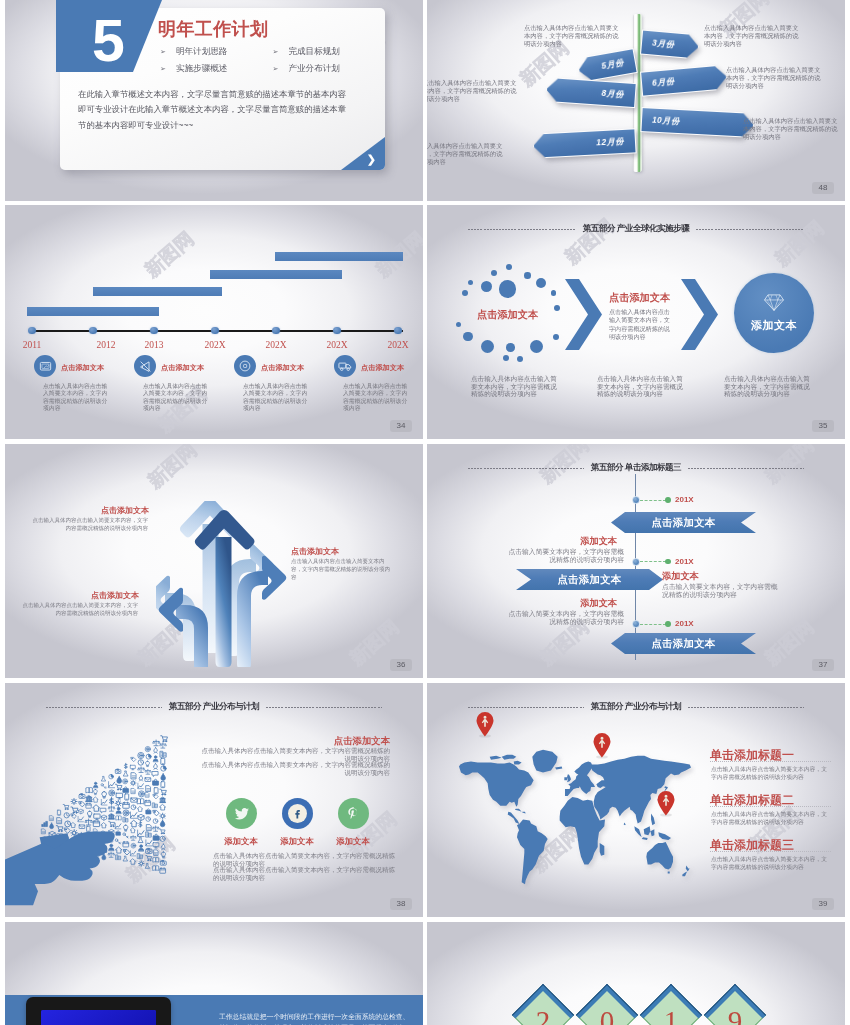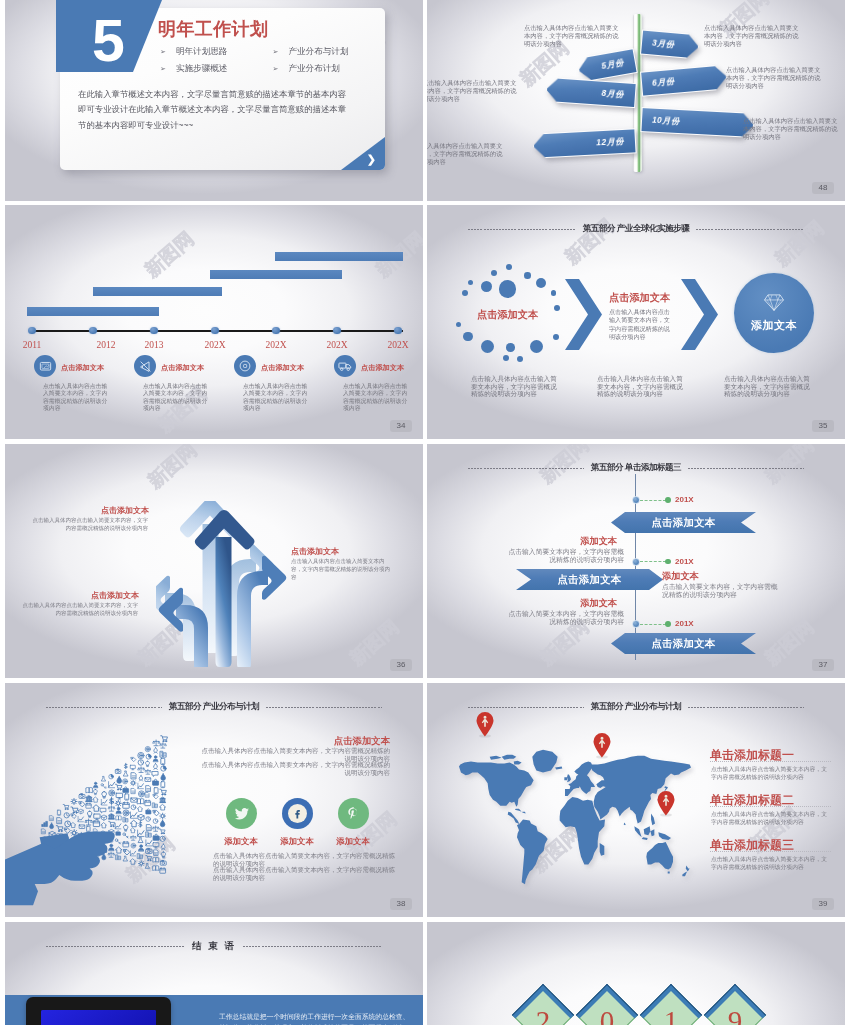--- a/index.html
+++ b/index.html
@@ -168,21 +168,21 @@
 
     <div class="s1-card">
       <div class="s1-title">明年工作计划</div>
       <div class="s1-bul">
         <div class="s1-b">
             <span class="bm">➢</span>
             <span>明年计划思路</span>
           </div>
         <div class="s1-b">
             <span class="bm">➢</span>
-            <span>产业分布与计划</span>
+            <span>完成目标规划</span>
           </div>
         <div class="s1-b">
             <span class="bm">➢</span>
             <span>实施步骤概述</span>
           </div>
         <div class="s1-b">
             <span class="bm">➢</span>
             <span>产业分布计划</span>
           </div>
       </div>
@@ -890,25 +890,20 @@
     <div class="s8-hr" style="left:283px;top:123px;"></div>
     <div class="s8-b" style="left:284px;top:127px;">点击输入具体内容点击输入简要文本内容，文字内容需概况精炼的说明该分项内容</div>
     <div class="s8-h" style="left:283px;top:154px;">单击添加标题三</div>
     <div class="s8-hr" style="left:283px;top:168px;"></div>
     <div class="s8-b" style="left:284px;top:172px;">点击输入具体内容点击输入简要文本内容，文字内容需概况精炼的说明该分项内容</div>
 
     <div class="pg">39</div>
   </div>
 
   <div class="slide s9">
-    <div class="sechead">
-      <div class="dash l"></div>
-      <div class="t" style="font-size:9.5px;letter-spacing:2px;">结 束 语</div>
-      <div class="dash r"></div>
-    </div>
     <div class="s9-band"></div>
     <div class="s9-tab">
       <div class="s9-scr">
         <svg width="115" height="78" viewBox="0 0 115 78" style="display:block;">
           <defs>
               <linearGradient id="scg" x1="0" y1="0" x2="1" y2="1">
                 <stop offset="0%" stop-color="#2424e0"></stop>
                 <stop offset="60%" stop-color="#1414b4"></stop>
                 <stop offset="100%" stop-color="#0a0a78"></stop>
               </linearGradient>

